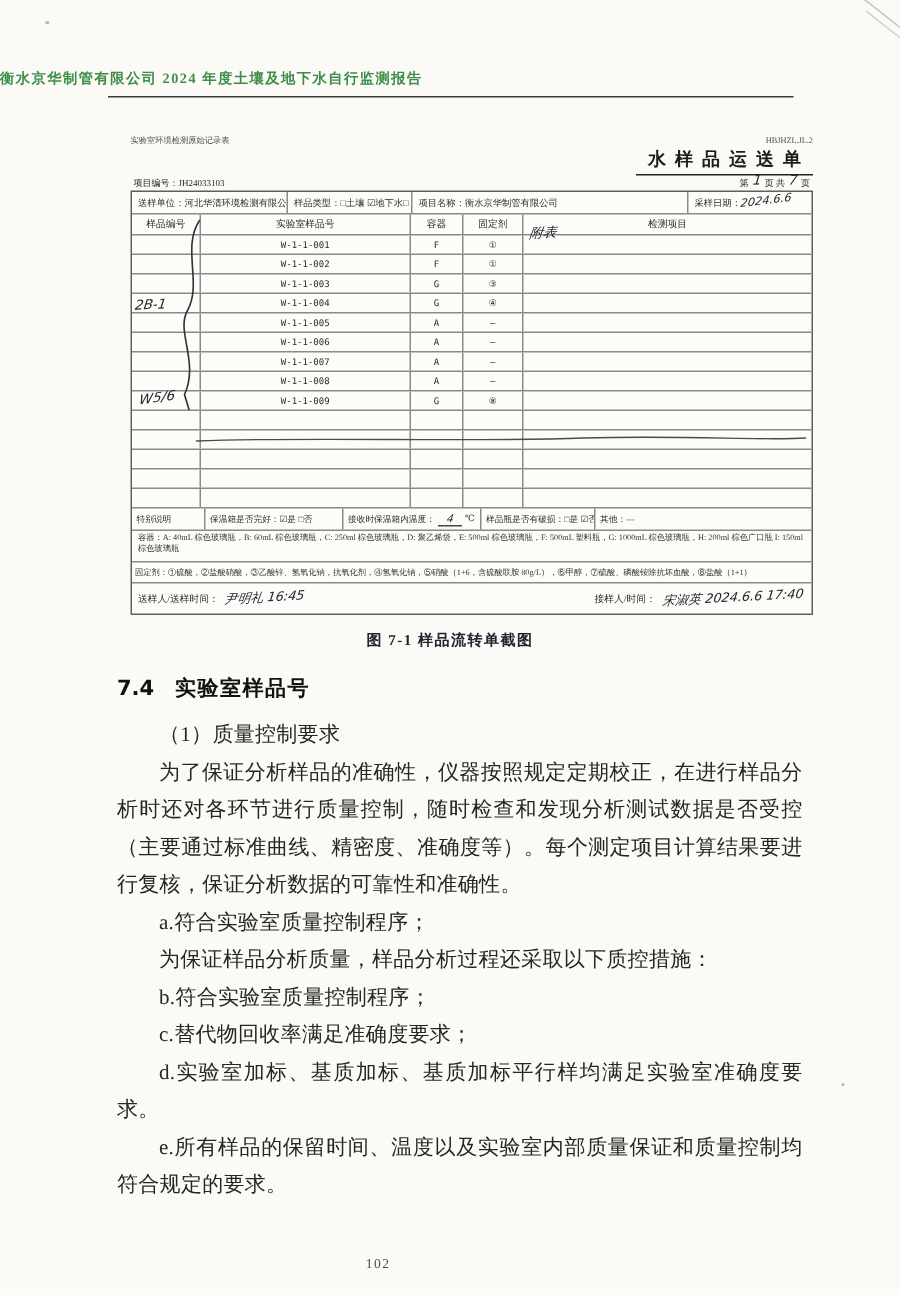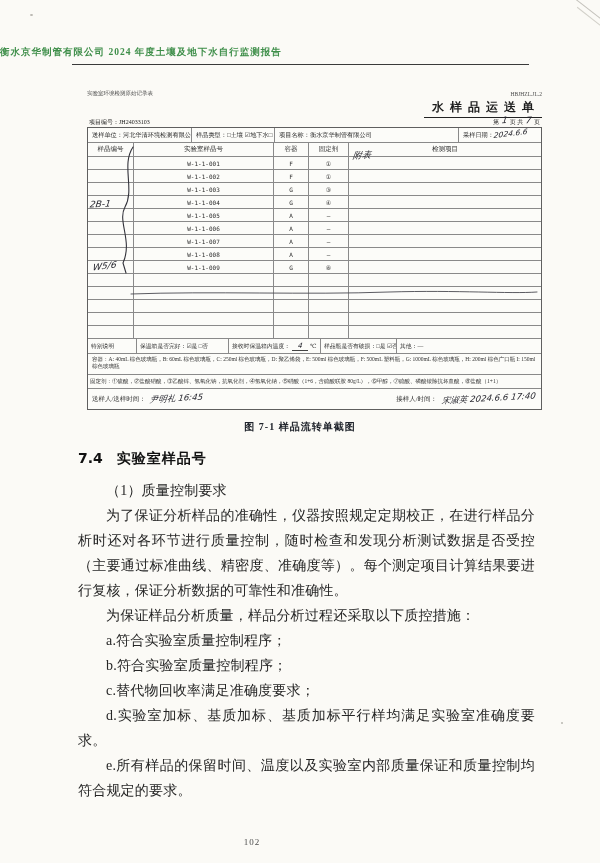--- a/index.html
+++ b/index.html
@@ -319,22 +319,22 @@
   <div class="caption">图 7-1  样品流转单截图</div>
 
   <div class="text-block">
     <div class="sec-heading">
       <span class="num">7.4</span>
       <span>实验室样品号</span>
     </div>
     <div id="paras">
         <p>（1）质量控制要求</p>
         <p>为了保证分析样品的准确性，仪器按照规定定期校正，在进行样品分析时还对各环节进行质量控制，随时检查和发现分析测试数据是否受控（主要通过标准曲线、精密度、准确度等）。每个测定项目计算结果要进行复核，保证分析数据的可靠性和准确性。</p>
+        <p>a.符合实验室质量控制程序；</p>
         <p>为保证样品分析质量，样品分析过程还采取以下质控措施：</p>
-        <p>a.符合实验室质量控制程序；</p>
         <p>b.符合实验室质量控制程序；</p>
         <p>c.替代物回收率满足准确度要求；</p>
         <p>d.实验室加标、基质加标、基质加标平行样均满足实验室准确度要求。</p>
         <p>e.所有样品的保留时间、温度以及实验室内部质量保证和质量控制均符合规定的要求。</p>
       </div>
   </div>
 
   <div class="pageno">102</div>
 </div>
 

